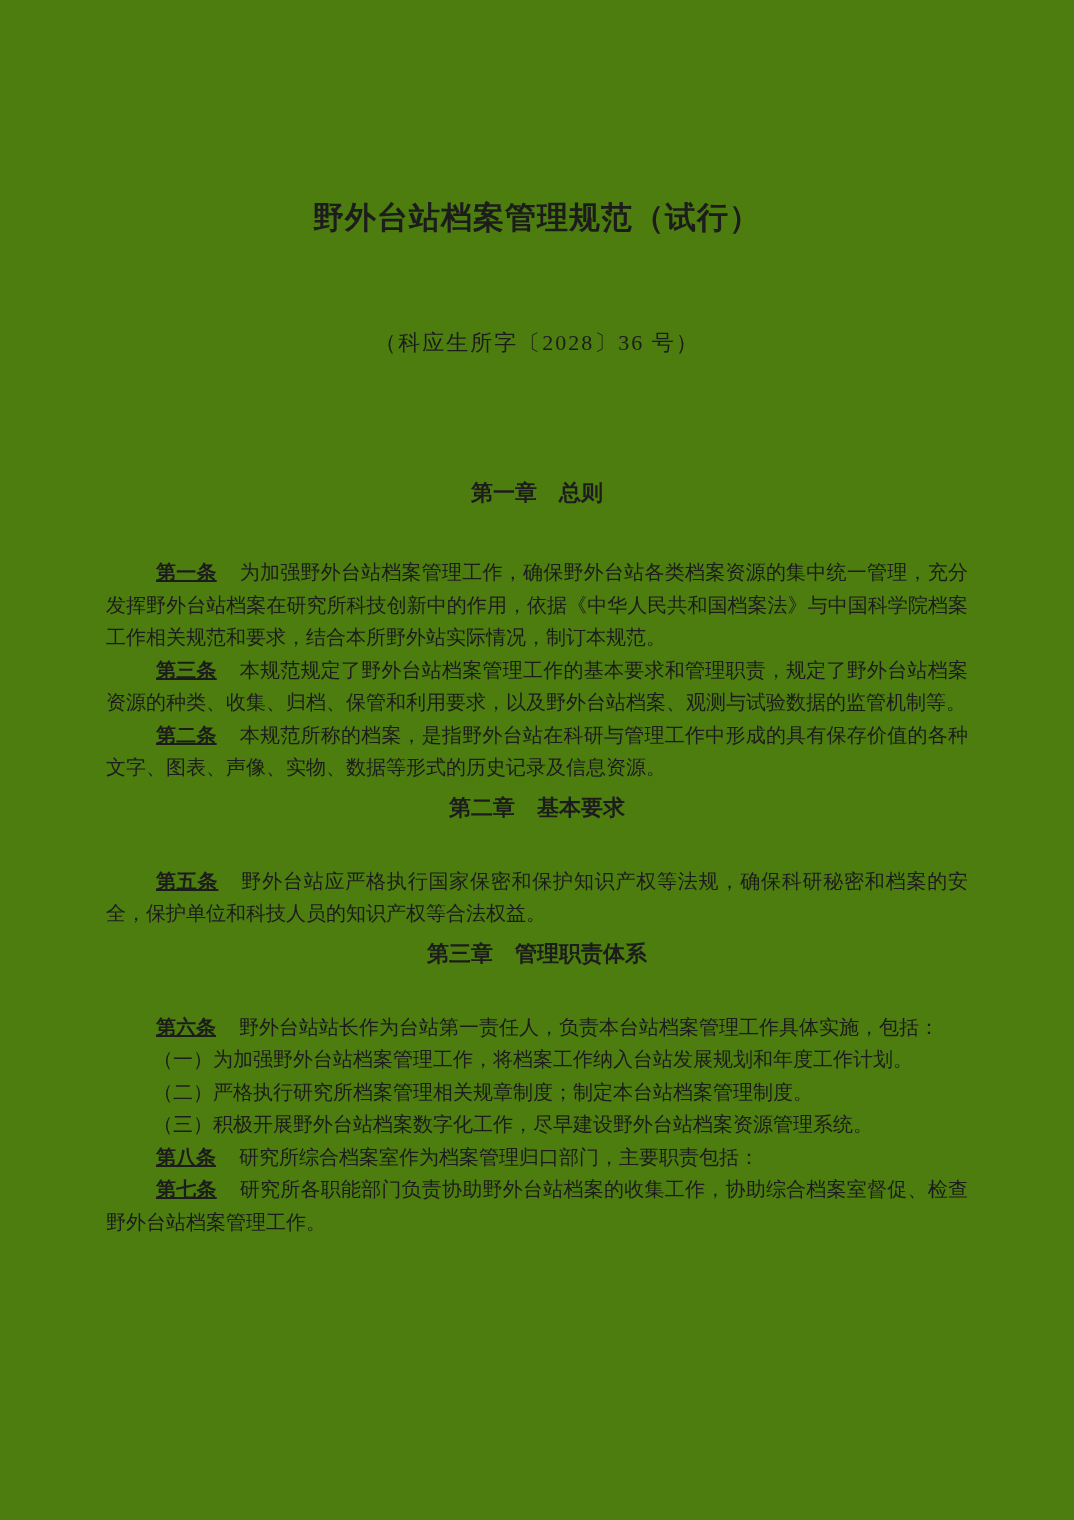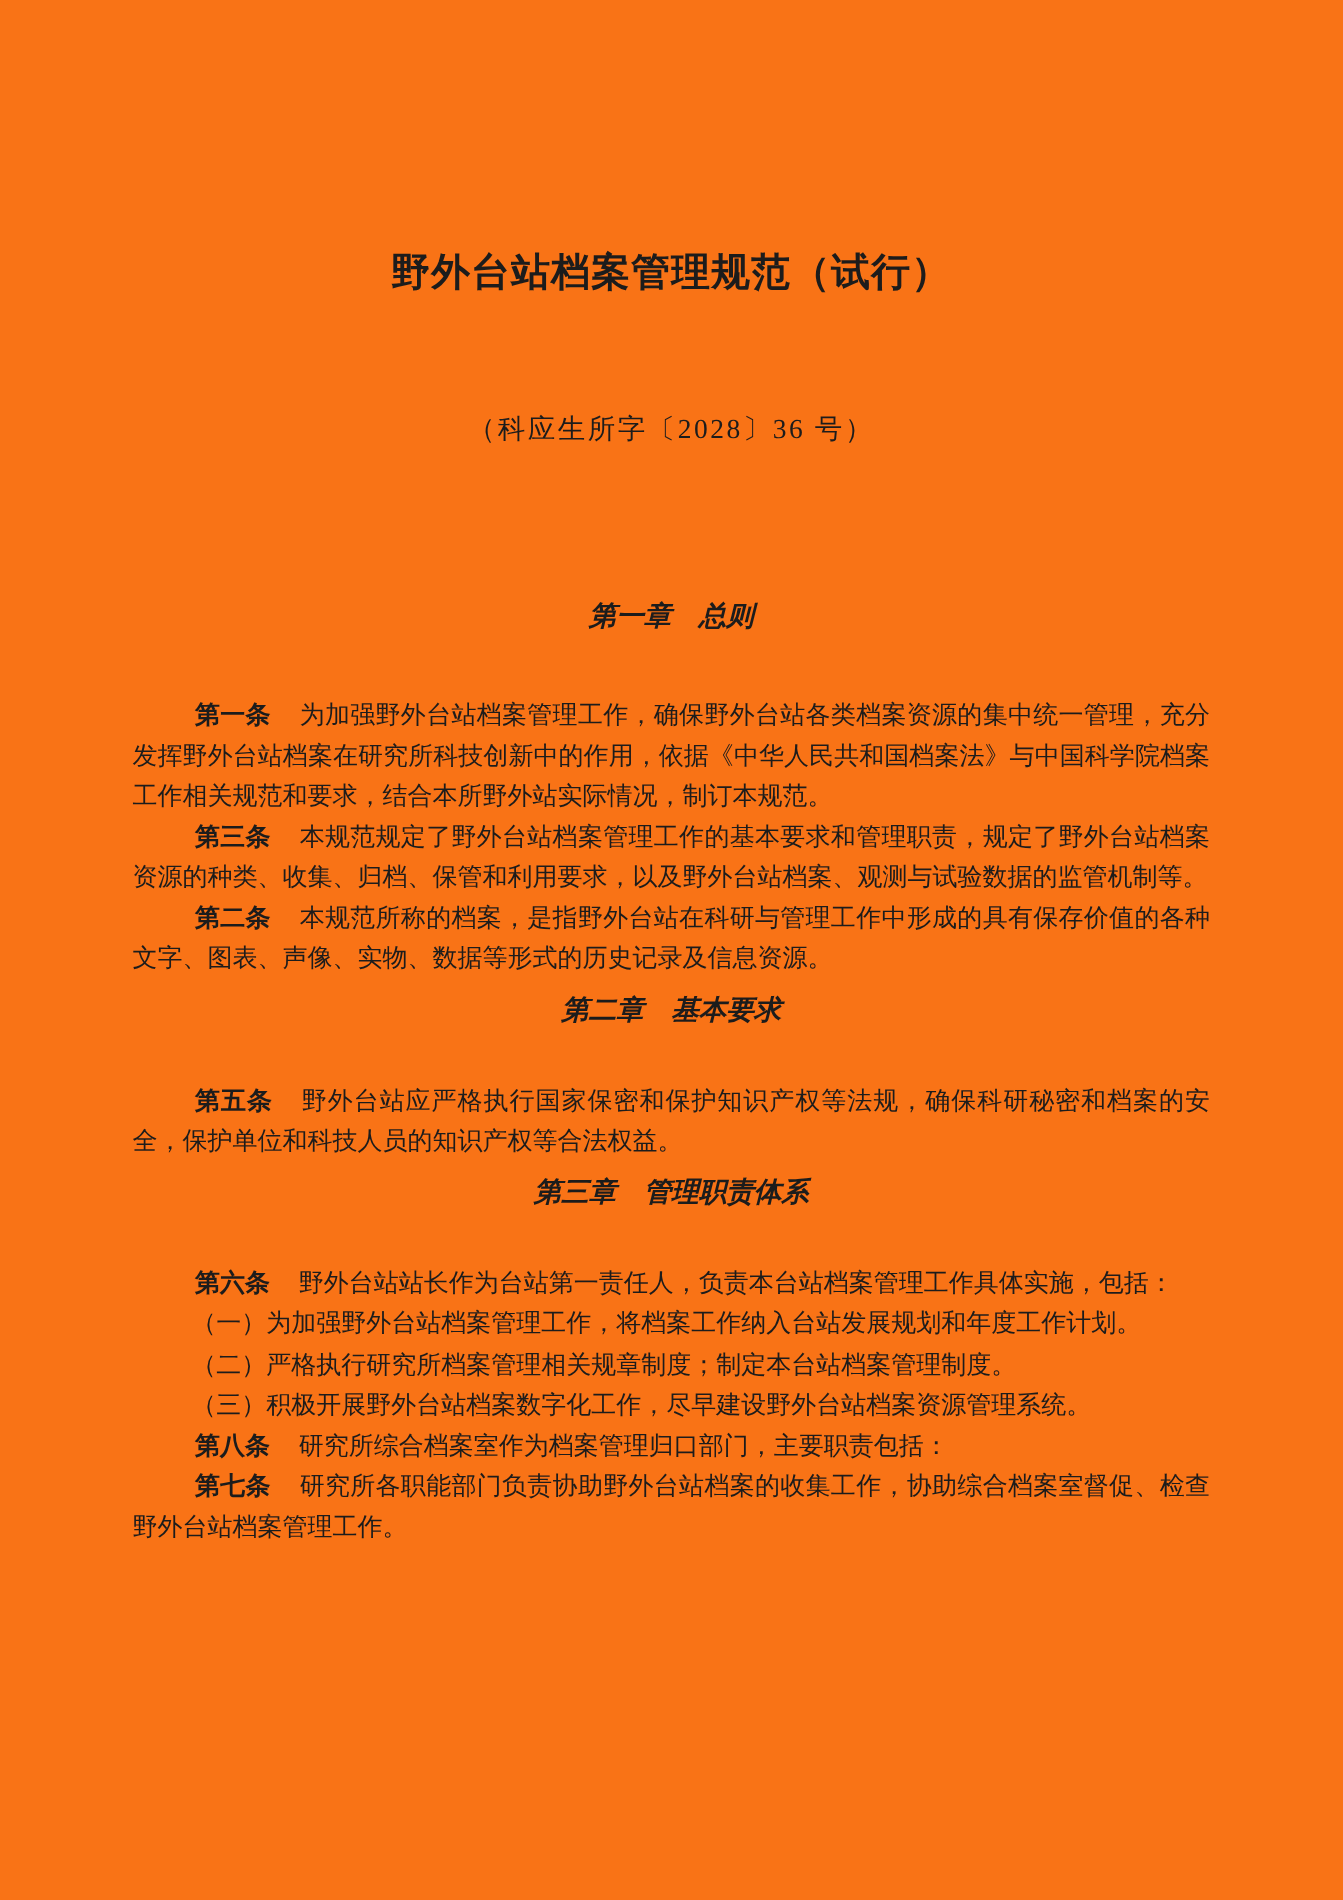--- a/index.html
+++ b/index.html
@@ -5,21 +5,21 @@
   html, body {
     margin: 0;
     padding: 0;
     background: #ffffff;
   }
   .page {
     position: relative;
     width: 1074px;
     height: 1520px;
     margin: 0 auto;
-    background: #f97316;
+    background: #4d7c0f;
     overflow: hidden;
     color: #1c1c1c;
     font-family: "Liberation Serif", "DejaVu Serif", serif;
   }
   .inner {
     padding: 0 106px;
   }
   .doc-title {
     margin: 0;
     padding-top: 196px;
@@ -37,39 +37,39 @@
     line-height: 34px;
     letter-spacing: 2px;
   }
   .chapter {
     margin: 7px 0 40px 0;
     text-align: center;
     font-family: "Liberation Sans", "DejaVu Sans", sans-serif;
     font-weight: bold;
     font-size: 22px;
     line-height: 34px;
-    font-style: italic;
   }
   .chapter.first {
     margin: 116px 0 46px 0;
   }
   .para {
     margin: 0;
     font-size: 20px;
     line-height: 32.5px;
     text-align: justify;
     text-indent: 2.5em;
   }
   .para.subitem {
     text-indent: 2.35em;
   }
   .article .lead {
     font-family: "Liberation Sans", "DejaVu Sans", sans-serif;
     font-weight: bold;
     margin-right: 1.15em;
+    text-decoration: underline;
   }
 </style>
 </head>
 <body>
 
 <div class="page">
   <div class="inner">
     <h1 class="doc-title">野外台站档案管理规范（试行）</h1>
     <div class="doc-number">（科应生所字〔2028〕36 号）</div>
     <div class="doc-body">

